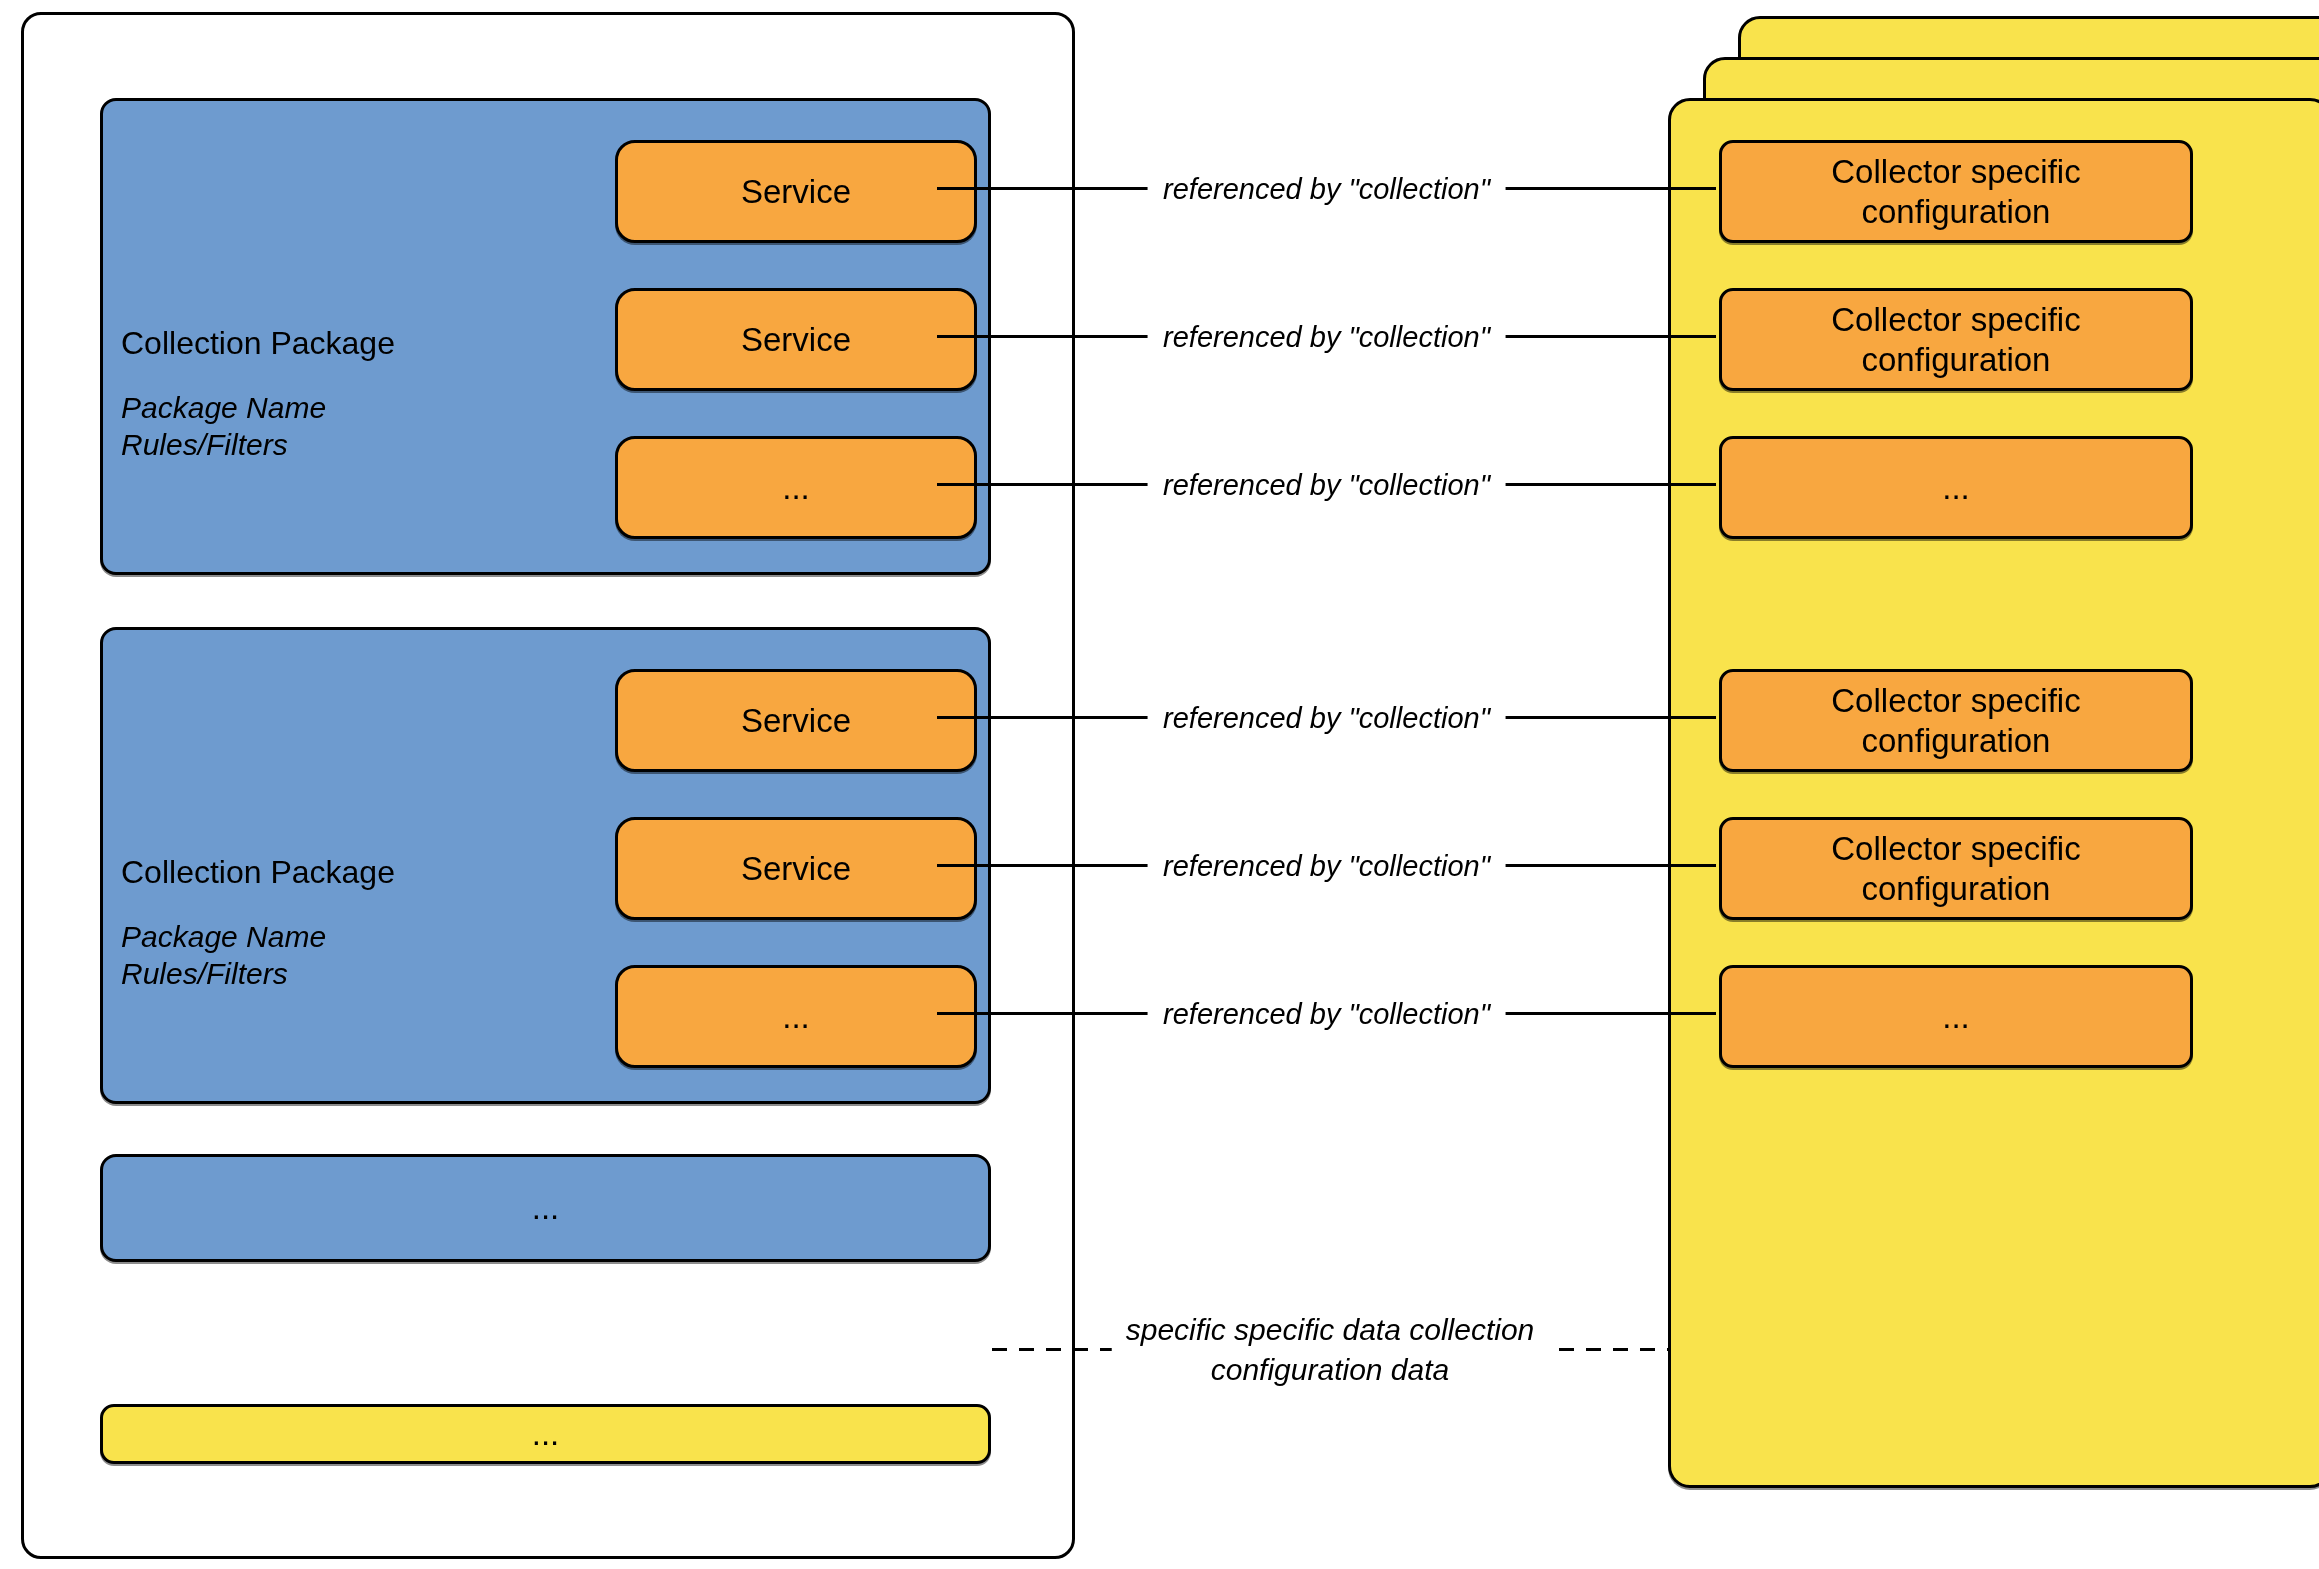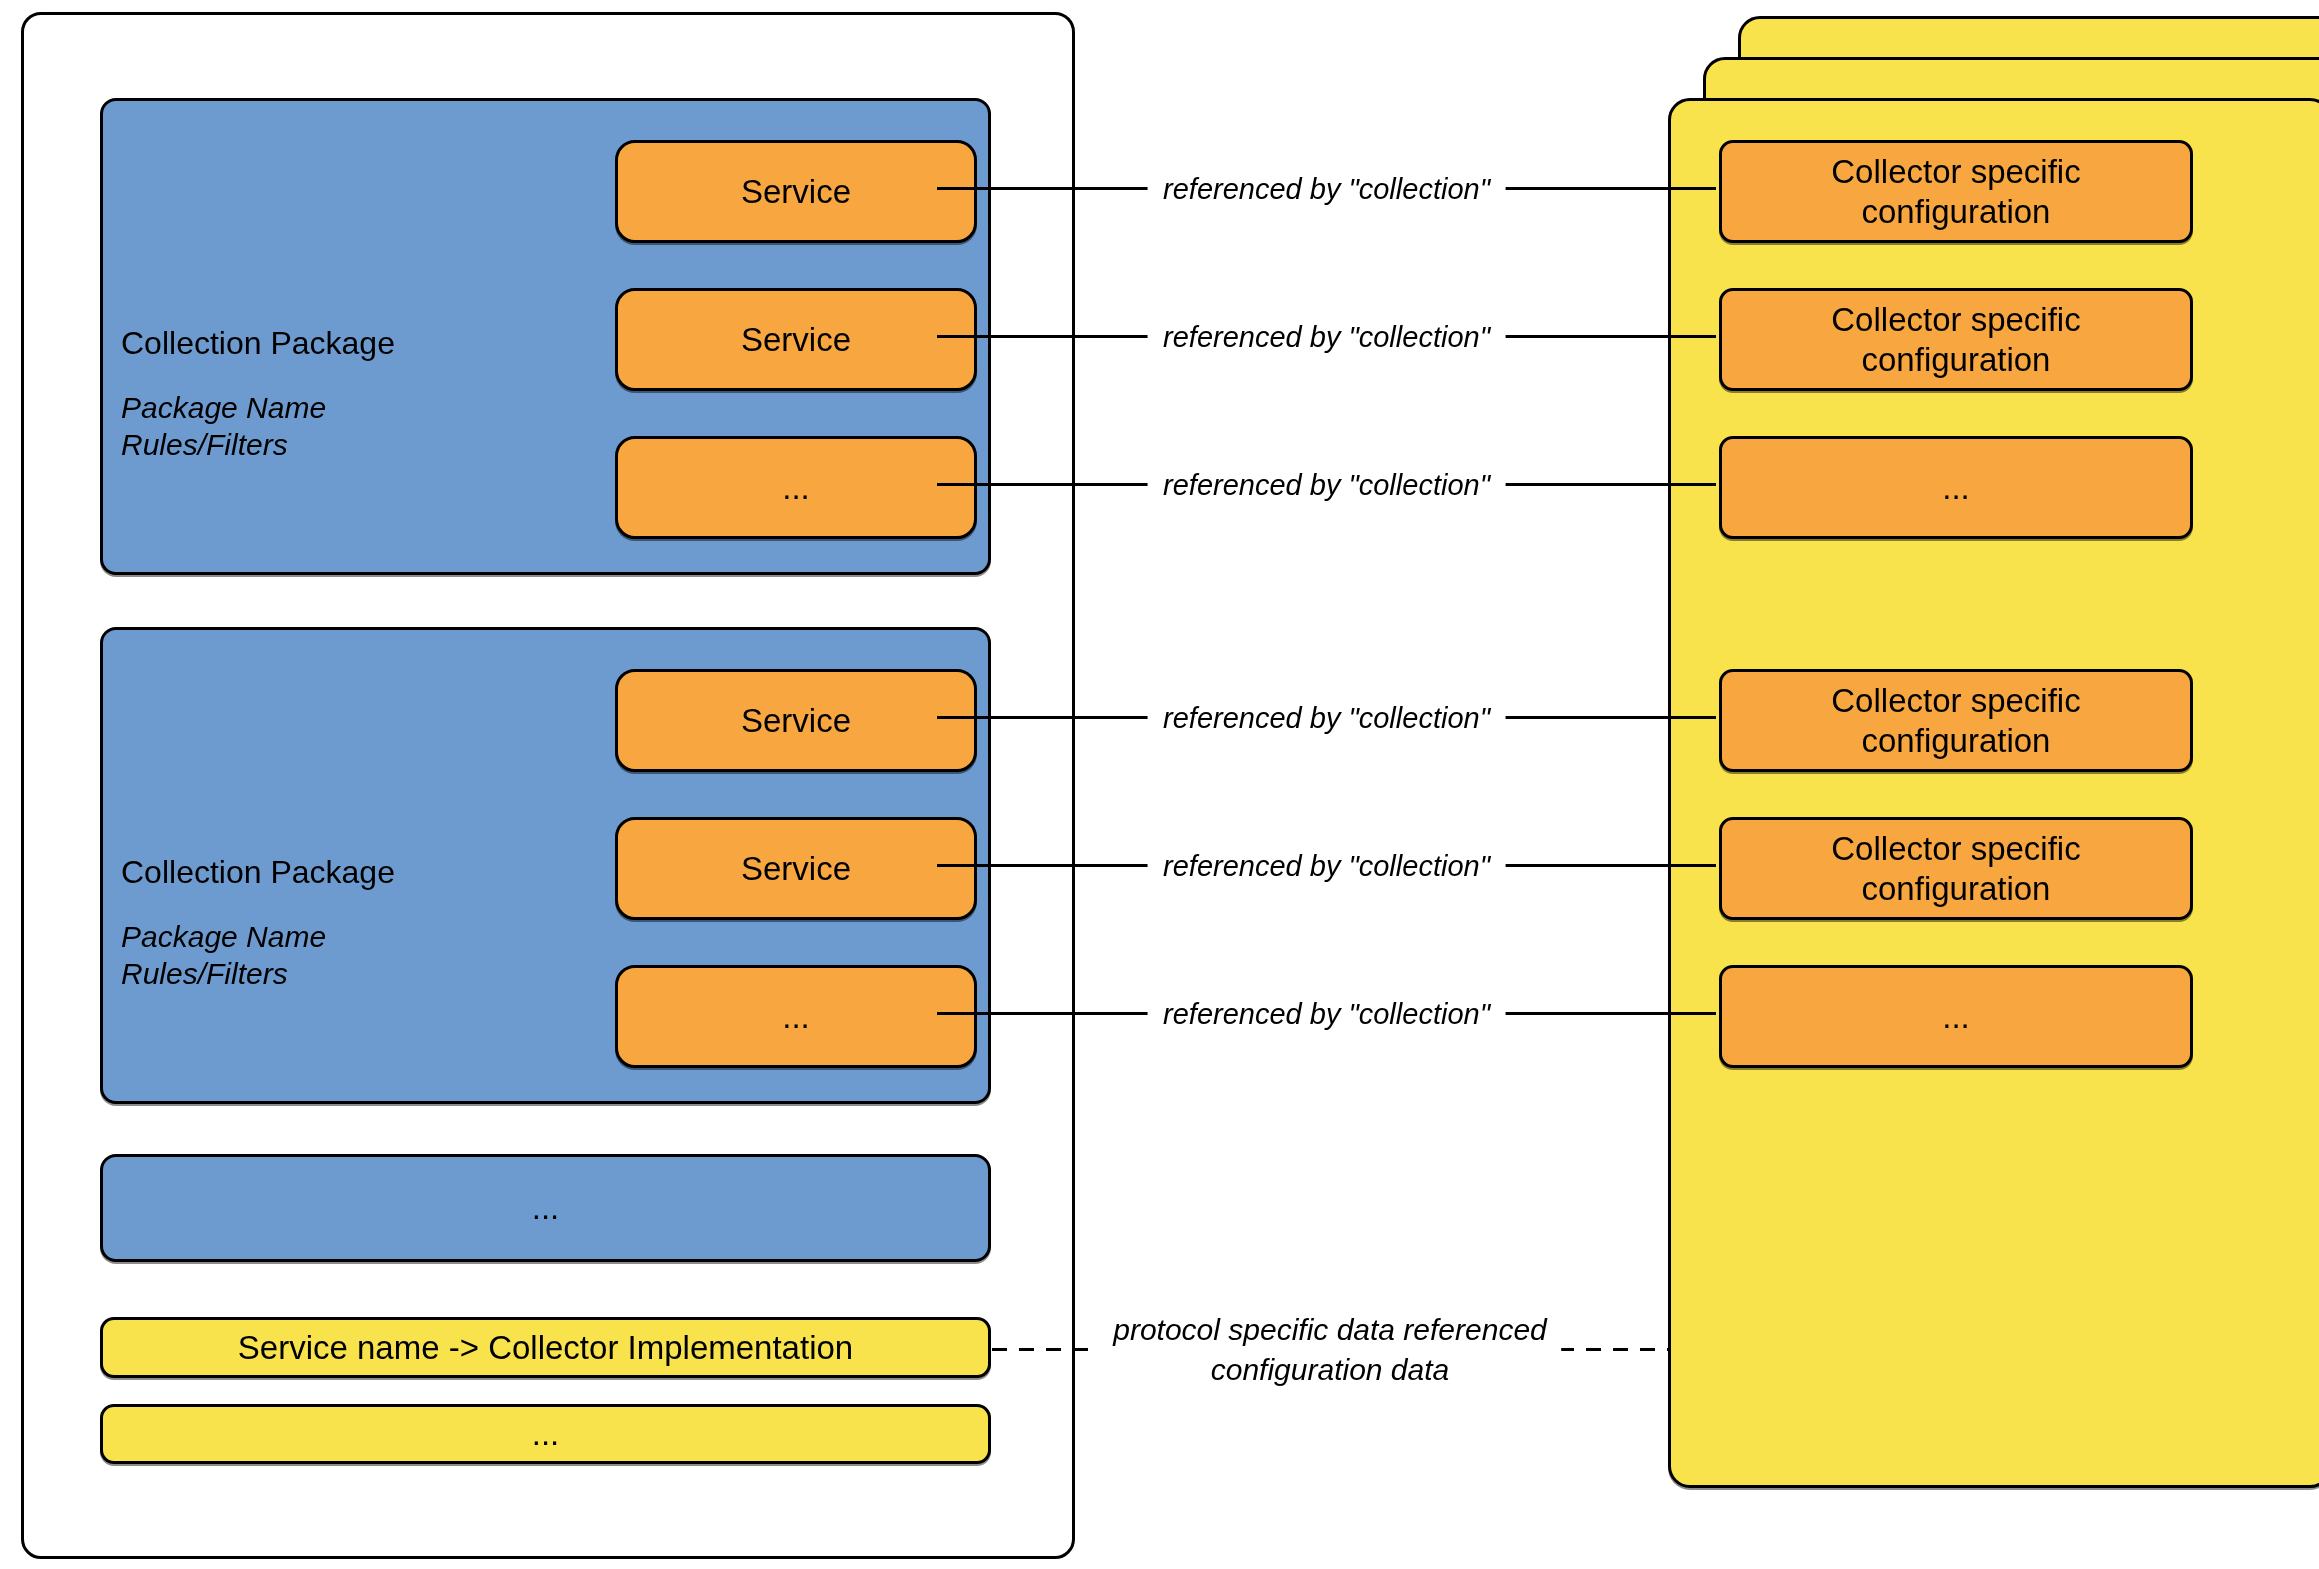--- a/index.html
+++ b/index.html
@@ -214,21 +214,20 @@
     <div class="abs pkg-meta">
       <div>Package Name</div>
       <div>Rules/Filters</div>
     </div>
     <div class="abs service-box svc-1">Service</div>
     <div class="abs service-box svc-2">Service</div>
     <div class="abs service-box svc-3">...</div>
   </div>
 
   <div class="abs more-packages">...</div>
-  <div class="abs mapping-box">Service name -&gt; Collector Implementation</div>
   <div class="abs more-mappings">...</div>
 
   <div class="abs conn conn-1">
     <span class="conn-label">referenced by "collection"</span>
   </div>
   <div class="abs conn conn-2">
     <span class="conn-label">referenced by "collection"</span>
   </div>
   <div class="abs conn conn-3">
     <span class="conn-label">referenced by "collection"</span>
@@ -238,18 +237,18 @@
   </div>
   <div class="abs conn conn-5">
     <span class="conn-label">referenced by "collection"</span>
   </div>
   <div class="abs conn conn-6">
     <span class="conn-label">referenced by "collection"</span>
   </div>
 
   <div class="abs dashed-conn">
     <span class="dashed-label">
-      <span>protocol specific data referenced</span><br>
+      <span>specific specific data collection</span><br>
       <span>configuration data</span>
     </span>
   </div>
 
 </div>
 
 </body></html>

